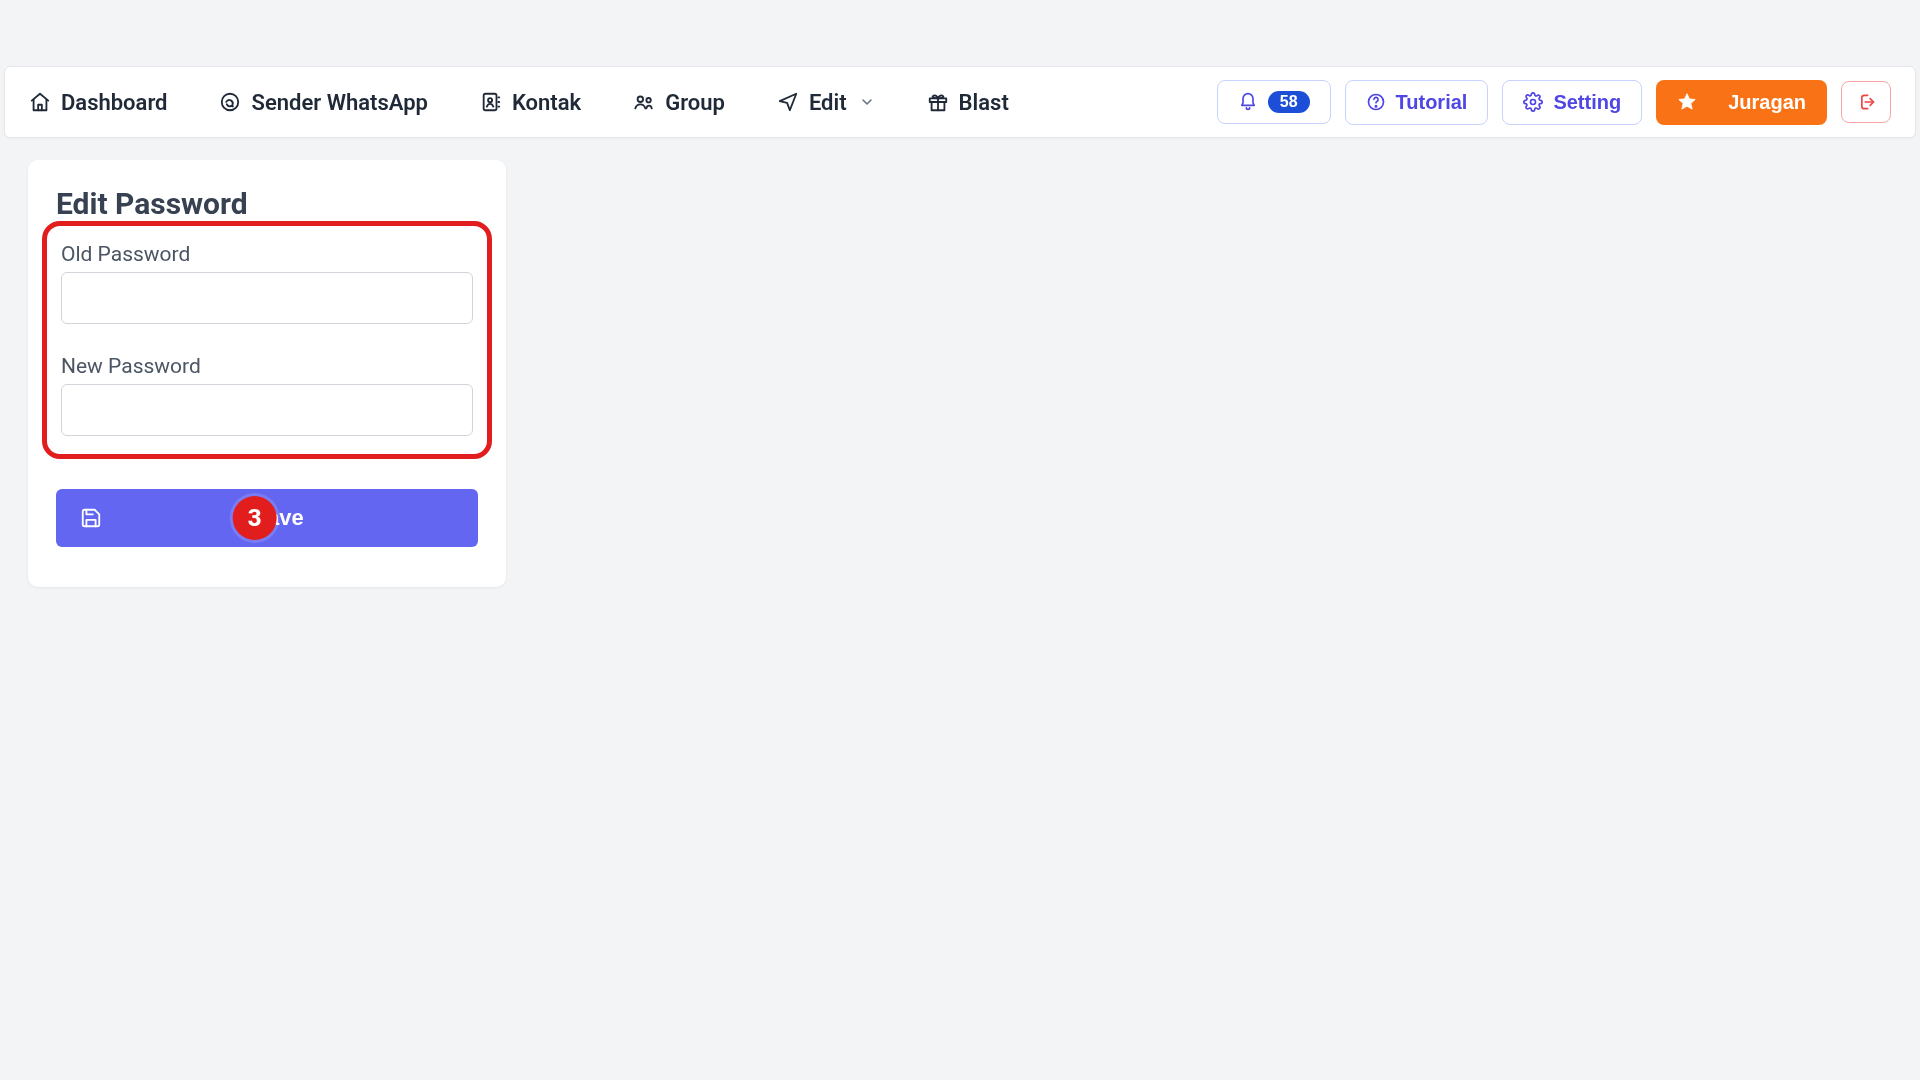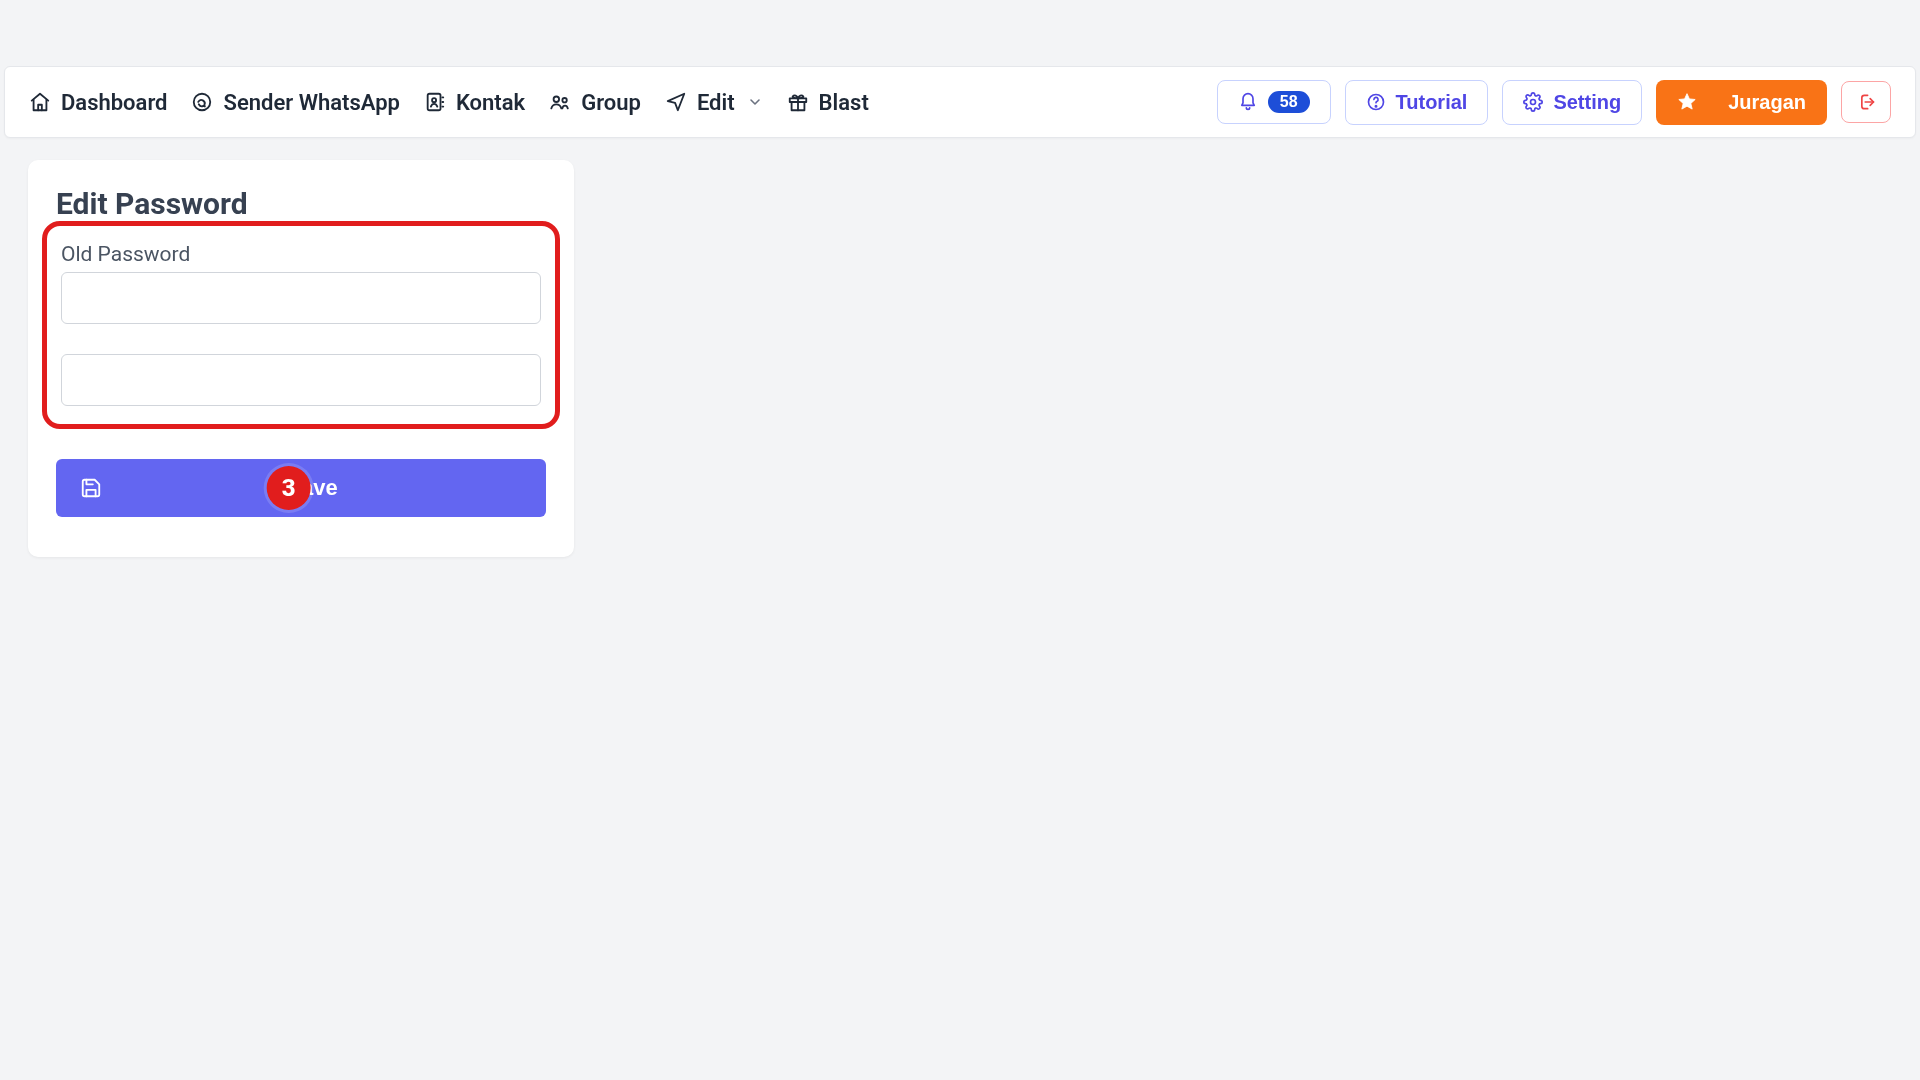--- a/index.html
+++ b/index.html
@@ -18,21 +18,21 @@
   border: 1px solid #e5e7eb;
   border-radius: 6px;
   margin: 0 4px;
   height: 72px;
   display: flex;
   align-items: center;
   justify-content: space-between;
   padding: 0 24px;
   box-shadow: 0 1px 2px rgba(0,0,0,0.03);
 }
-.nav-left { display: flex; align-items: center; gap: 24px; text-align: right; }
+.nav-left { display: flex; align-items: center; gap: 52px; text-align: right; }
 .nav-item {
   display: flex; align-items: center; gap: 10px;
   color: #1f2937; font-weight: 600; font-size: 22px;
   cursor: pointer;
 }
 .nav-item .chev { margin-left: 2px; color: #6b7280; }
 .nav-right { display: flex; align-items: center; gap: 14px; }
 .btn {
   display: inline-flex; align-items: center; gap: 10px;
   border-radius: 8px; padding: 10px 20px;
@@ -44,21 +44,21 @@
 .btn-orange { background: #f97316; color: #fff; gap: 31px; }
 .pill {
   background: #1d4ed8; color: #fff; border-radius: 999px;
   padding: 2px 12px; font-size: 16px; font-weight: 700;
 }
 .content {
   padding: 22px 28px;
 }
 .card {
   background: #fff;
-  width: 546px;
+  width: 478px;
   border-radius: 10px;
   padding: 26px 28px 40px 28px;
   box-shadow: 0 1px 3px rgba(0,0,0,0.06);
 }
 .card-title {
   color: #374151; font-size: 30px; font-weight: 700;
 }
 .highlight-box {
   border: 5px solid #e11d1d;
   border-radius: 18px;
@@ -221,20 +221,21 @@
   <div class="content">
     <div class="card">
       <h2 class="card-title">Edit Password</h2>
 
       <div class="highlight-box">
         <div class="form-group">
           <label class="form-label">Old Password</label>
           <input type="password" class="form-input" style="">
         </div>
         <div class="form-group">
+          <label class="form-label">New Password</label>
           <input type="password" class="form-input" style="">
         </div>
       </div>
 
       <div class="save-row">
         <button class="save-btn">
           <span class="icon">
             <svg width="22" height="22" viewBox="0 0 24 24" fill="none" stroke="#fff" stroke-width="2" stroke-linecap="round" stroke-linejoin="round">
                 <path d="M19 21H5a2 2 0 0 1-2-2V5a2 2 0 0 1 2-2h11l5 5v11a2 2 0 0 1-2 2z"></path>
                 <path d="M17 21v-7H7v7"></path>

